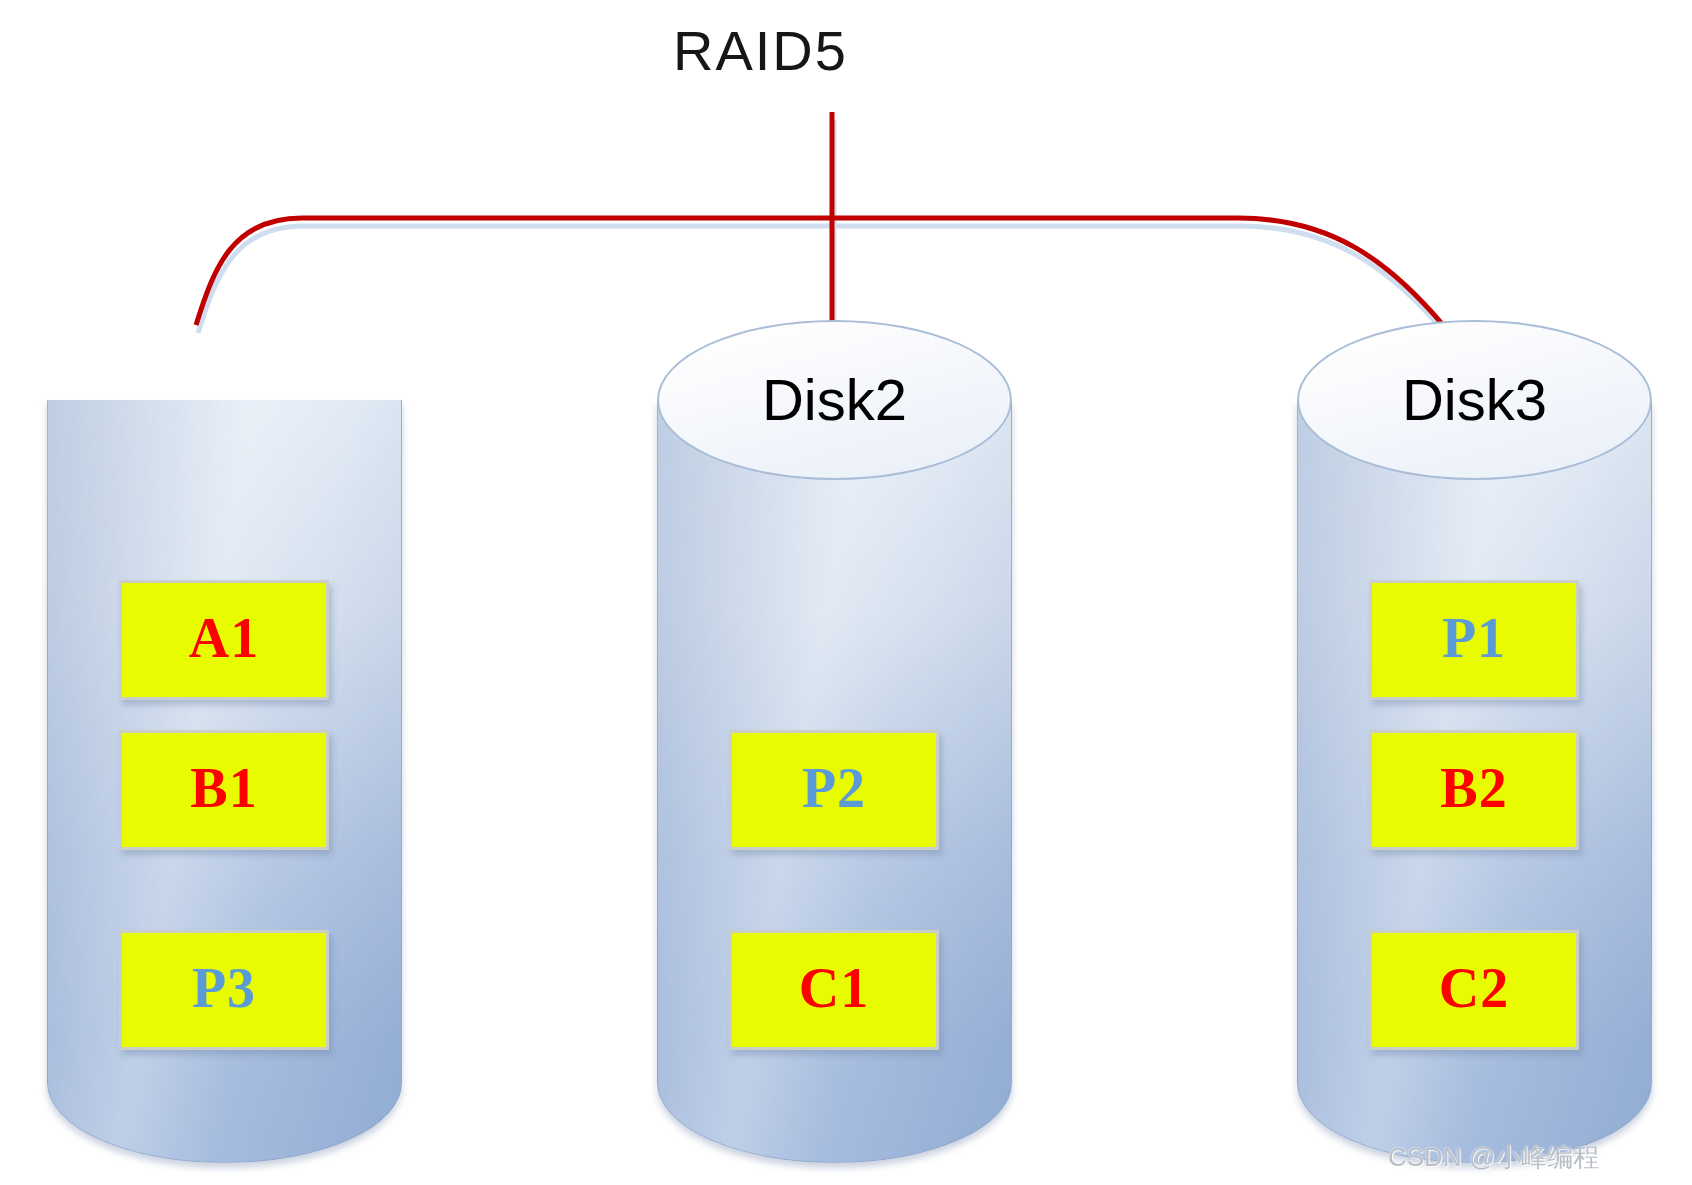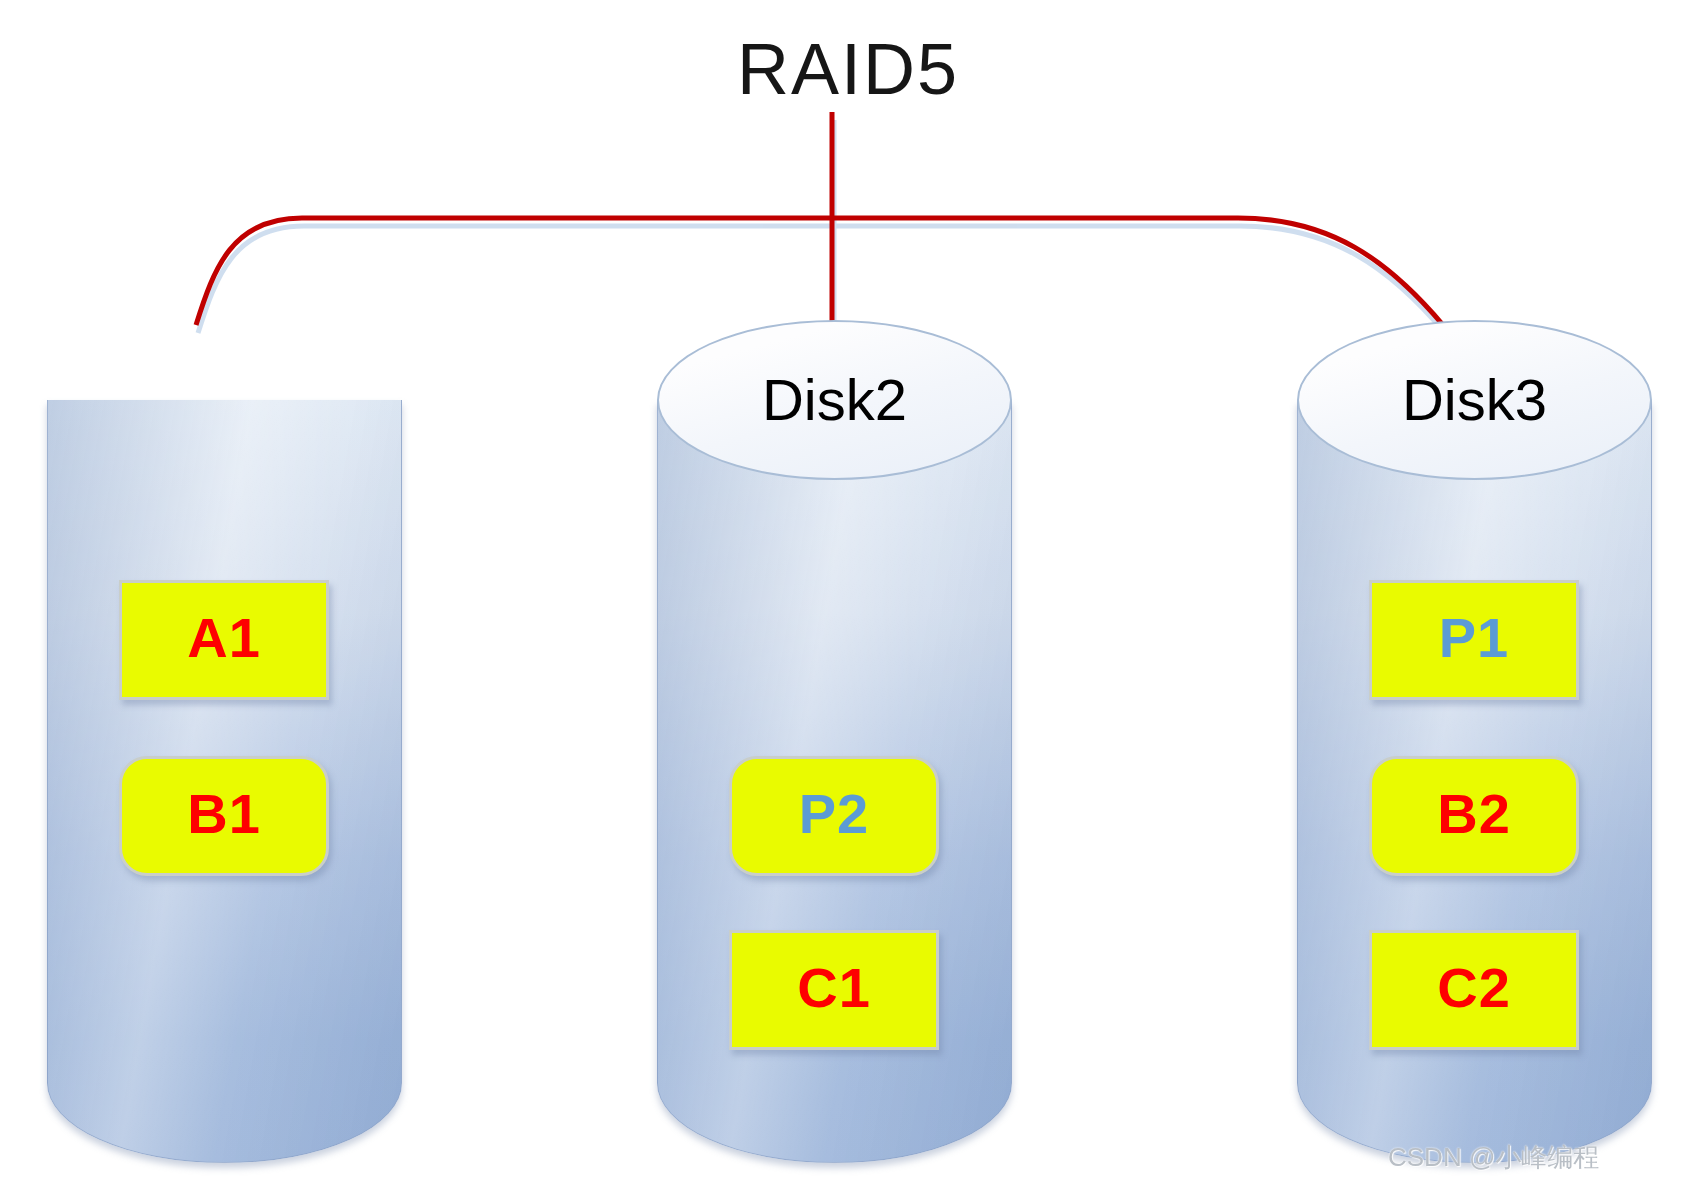--- a/index.html
+++ b/index.html
@@ -2,22 +2,22 @@
 <html><head>
 <meta charset="utf-8">
 <style>
   html,body{margin:0;padding:0;}
   body{
     width:1692px;height:1185px;position:relative;overflow:hidden;
     background:#ffffff;font-family:"Liberation Sans",sans-serif;
   }
   
   .title{
-    position:absolute;top:28px;left:673px;width:350px;
-    text-align:center;font-size:72px;letter-spacing:2px;
+    position:absolute;top:18px;left:673px;width:350px;
+    text-align:left;font-size:56px;letter-spacing:2px;
     color:#161616;font-weight:400;
   }
   
   .connector{position:absolute;top:0;left:0;z-index:1;}
   .connector .red{stroke:#c00000;stroke-width:5;fill:none;stroke-linecap:butt;}
   .connector .shadow{stroke:#c7d8ec;stroke-width:5;fill:none;opacity:.85;}
   
   .disk{position:absolute;top:320px;width:355px;height:843px;z-index:2;}
   .disk.d1{left:47px;}
   .disk.d2{left:657px;}
@@ -39,23 +39,24 @@
   }
   .disk-top .disk-label{
     display:block;line-height:156px;font-size:58px;color:#000;
   }
   
   .block{
     position:absolute;left:72px;width:204px;height:114px;
     background:#e9fb00;border:3px solid #c9cec9;
     box-shadow:3px 5px 6px rgba(110,130,165,.38);
     text-align:center;
+    font-family:Liberation Serif, serif;
   }
   .block.r1{top:260px;}
-  .block.r2{top:436px;border-radius:28px;}
+  .block.r2{top:410px;}
   .block.r3{top:610px;}
   .block .blabel{
     display:block;line-height:110px;font-size:56px;font-weight:bold;
     letter-spacing:1px;
   }
   .block .blabel[data-type="data"]{color:#fe0000;}
   .block .blabel[data-type="parity"]{color:#5b9bd5;}
   
   .watermark{
     position:absolute;left:1388px;top:1140px;z-index:5;white-space:nowrap;
@@ -80,20 +81,23 @@
 </svg>
 
 <div class="disk d1">
   <div class="disk-body"></div>
   <div class="block r1">
     <span class="blabel" data-type="data">A1</span>
   </div>
   <div class="block r2">
     <span class="blabel" data-type="data">B1</span>
   </div>
+  <div class="block r3">
+    <span class="blabel" data-type="parity">P3</span>
+  </div>
 </div>
 
 <div class="disk d2">
   <div class="disk-body"></div>
   <div class="disk-top">
     <span class="disk-label">Disk2</span>
   </div>
   <div class="block r2">
     <span class="blabel" data-type="parity">P2</span>
   </div>

